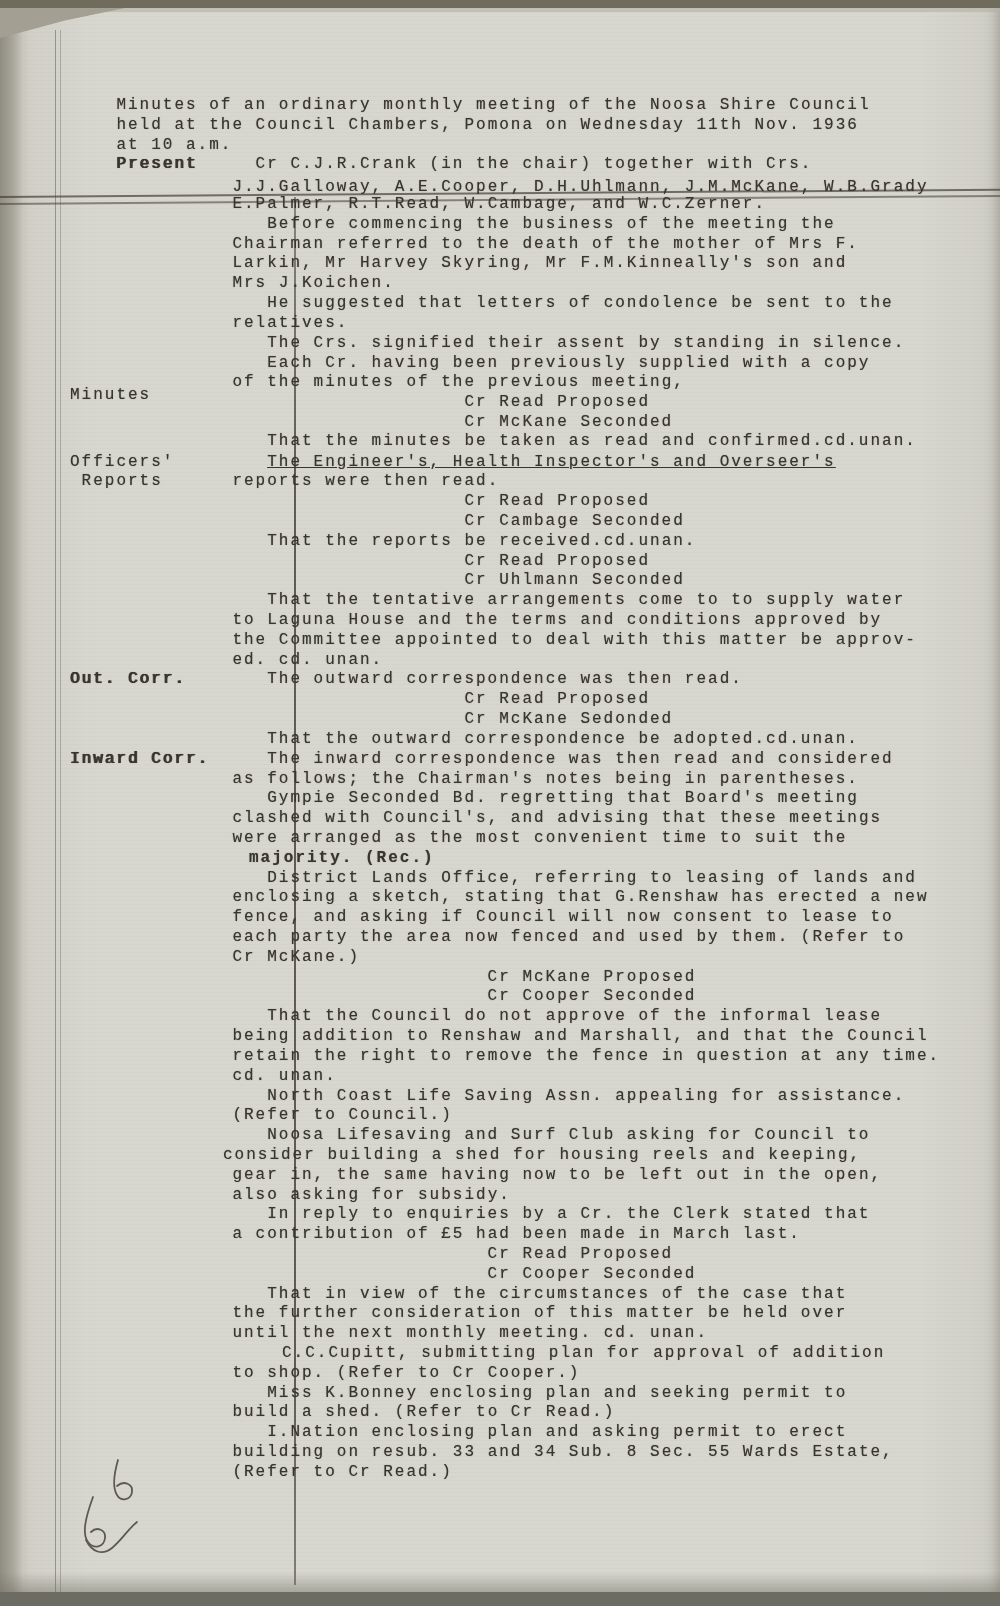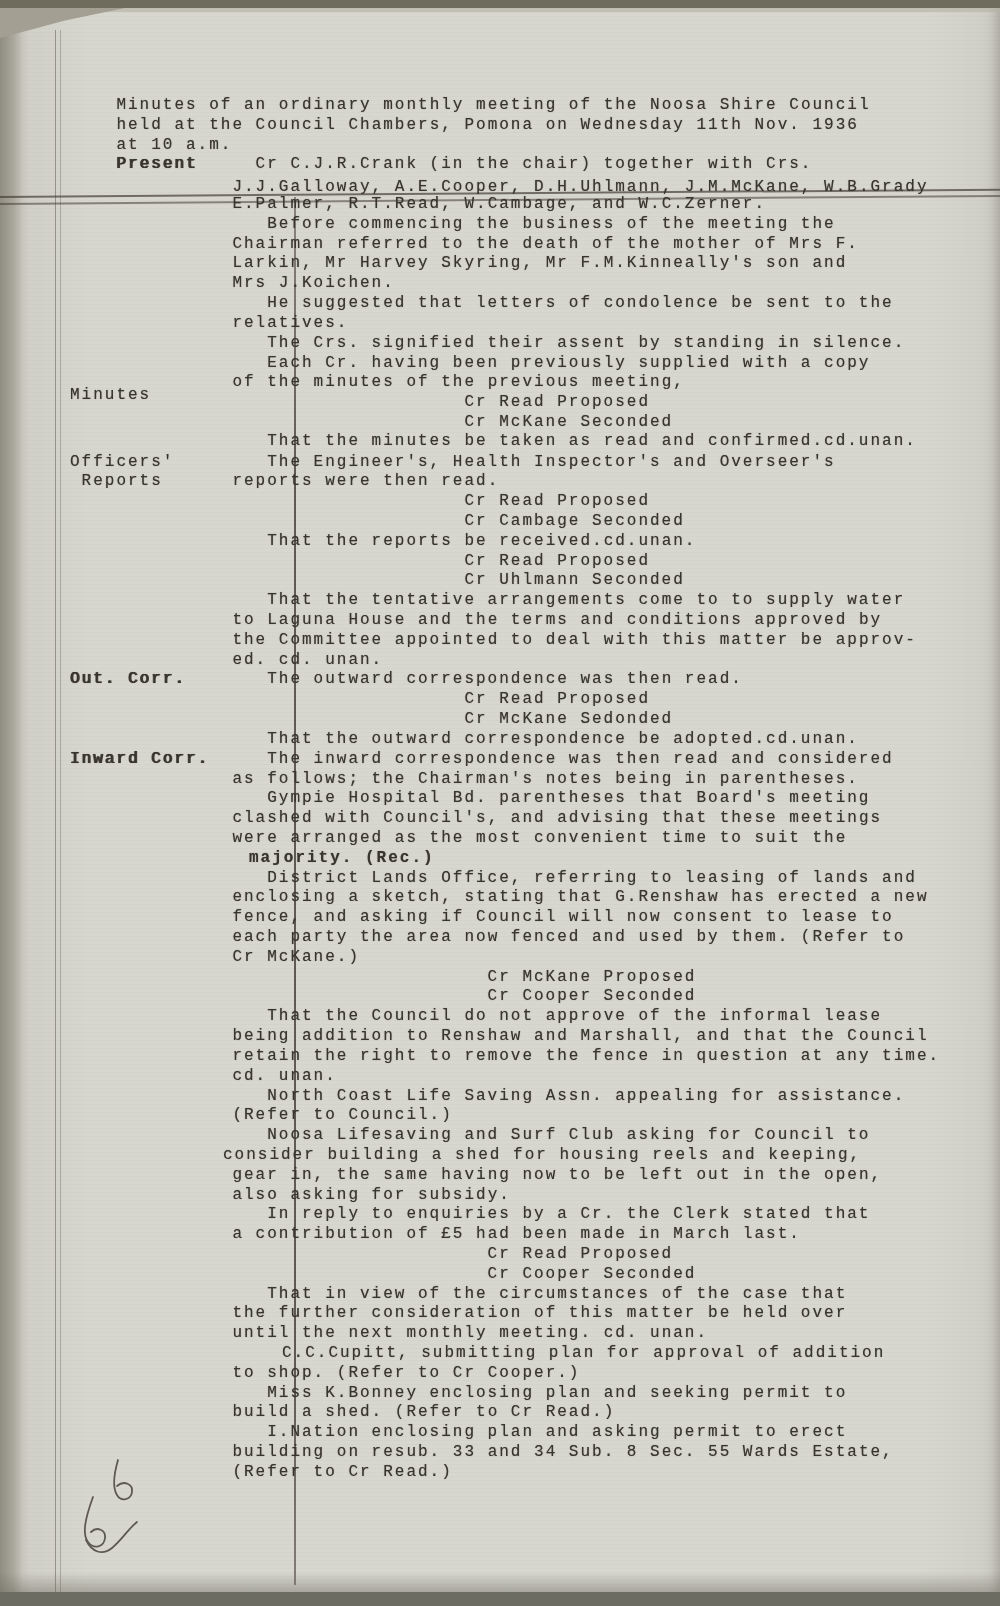--- a/index.html
+++ b/index.html
@@ -75,41 +75,41 @@
     <div class="tl" style="left: 267.2px; top: 294.1px;">He suggested that letters of condolence be sent to the</div>
     <div class="tl" style="left: 232.4px; top: 313.91px;">relatives.</div>
     <div class="tl" style="left: 267.2px; top: 333.72px;">The Crs. signified their assent by standing in silence.</div>
     <div class="tl" style="left: 70px; top: 353.53px; margin-top: 32px;">Minutes</div>
     <div class="tl" style="left: 267.2px; top: 353.53px;">Each Cr. having been previously supplied with a copy</div>
     <div class="tl" style="left: 232.4px; top: 373.34px;">of the minutes of the previous meeting,</div>
     <div class="tl" style="left: 464.4px; top: 393.15px;">Cr Read Proposed</div>
     <div class="tl" style="left: 464.4px; top: 412.96px;">Cr McKane Seconded</div>
     <div class="tl" style="left: 267.2px; top: 432px; text-align: right;">That the minutes be taken as read and confirmed.cd.unan.</div>
     <div class="tl" style="left: 70px; top: 452.58px;">Officers'</div>
-    <div class="tl" style="left: 267.2px; top: 452.58px;">The Engineer's, Health Inspector's and Overseer's</div>
+    <div class="tl" style="left: 267.2px; top: 452.58px; text-decoration: underline;">The Engineer's, Health Inspector's and Overseer's</div>
     <div class="tl" style="left: 81.6px; top: 472.39px;">Reports</div>
     <div class="tl" style="left: 232.4px; top: 472.39px;">reports were then read.</div>
     <div class="tl" style="left: 464.4px; top: 492.2px;">Cr Read Proposed</div>
     <div class="tl" style="left: 464.4px; top: 512.01px;">Cr Cambage Seconded</div>
     <div class="tl" style="left: 267.2px; top: 531.82px;">That the reports be received.cd.unan.</div>
     <div class="tl" style="left: 464.4px; top: 551.63px;">Cr Read Proposed</div>
     <div class="tl" style="left: 464.4px; top: 571.44px;">Cr Uhlmann Seconded</div>
     <div class="tl" style="left: 267.2px; top: 591.25px;">That the tentative arrangements come to to supply water</div>
     <div class="tl" style="left: 232.4px; top: 611.06px;">to Laguna House and the terms and conditions approved by</div>
     <div class="tl" style="left: 232.4px; top: 630.87px;">the Committee appointed to deal with this matter be approv-</div>
     <div class="tl" style="left: 232.4px; top: 650.68px;">ed. cd. unan.</div>
     <div class="tl ovr" style="left: 70px; top: 670.49px;">Out. Corr.</div>
     <div class="tl" style="left: 267.2px; top: 670.49px;">The outward correspondence was then read.</div>
     <div class="tl" style="left: 464.4px; top: 690.3px;">Cr Read Proposed</div>
     <div class="tl" style="left: 464.4px; top: 710.11px;">Cr McKane Sedonded</div>
     <div class="tl" style="left: 267.2px; top: 729.92px;">That the outward correspondence be adopted.cd.unan.</div>
     <div class="tl ovr" style="left: 70px; top: 749.73px;">Inward Corr.</div>
     <div class="tl" style="left: 267.2px; top: 749.73px;">The inward correspondence was then read and considered</div>
     <div class="tl" style="left: 232.4px; top: 769.54px;">as follows; the Chairman's notes being in parentheses.</div>
-    <div class="tl" style="left: 267.2px; top: 789.35px;">Gympie Hospital Bd. parentheses that Board's meeting</div>
+    <div class="tl" style="left: 267.2px; top: 789.35px;">Gympie Seconded Bd. regretting that Board's meeting</div>
     <div class="tl" style="left: 232.4px; top: 809.16px;">clashed with Council's, and advising that these meetings</div>
     <div class="tl" style="left: 232.4px; top: 828.97px;">were arranged as the most convenient time to suit the</div>
     <div class="tl" style="left: 249px; top: 848.78px; font-weight: bold;">majority. (Rec.)</div>
     <div class="tl" style="left: 267.2px; top: 868.59px;">District Lands Office, referring to leasing of lands and</div>
     <div class="tl" style="left: 232.4px; top: 888.4px;">enclosing a sketch, stating that G.Renshaw has erected a new</div>
     <div class="tl" style="left: 232.4px; top: 908.21px;">fence, and asking if Council will now consent to lease to</div>
     <div class="tl" style="left: 232.4px; top: 928.02px;">each party the area now fenced and used by them. (Refer to</div>
     <div class="tl" style="left: 232.4px; top: 947.83px;">Cr McKane.)</div>
     <div class="tl" style="left: 487.6px; top: 967.64px;">Cr McKane Proposed</div>
     <div class="tl" style="left: 487.6px; top: 987.45px;">Cr Cooper Seconded</div>

